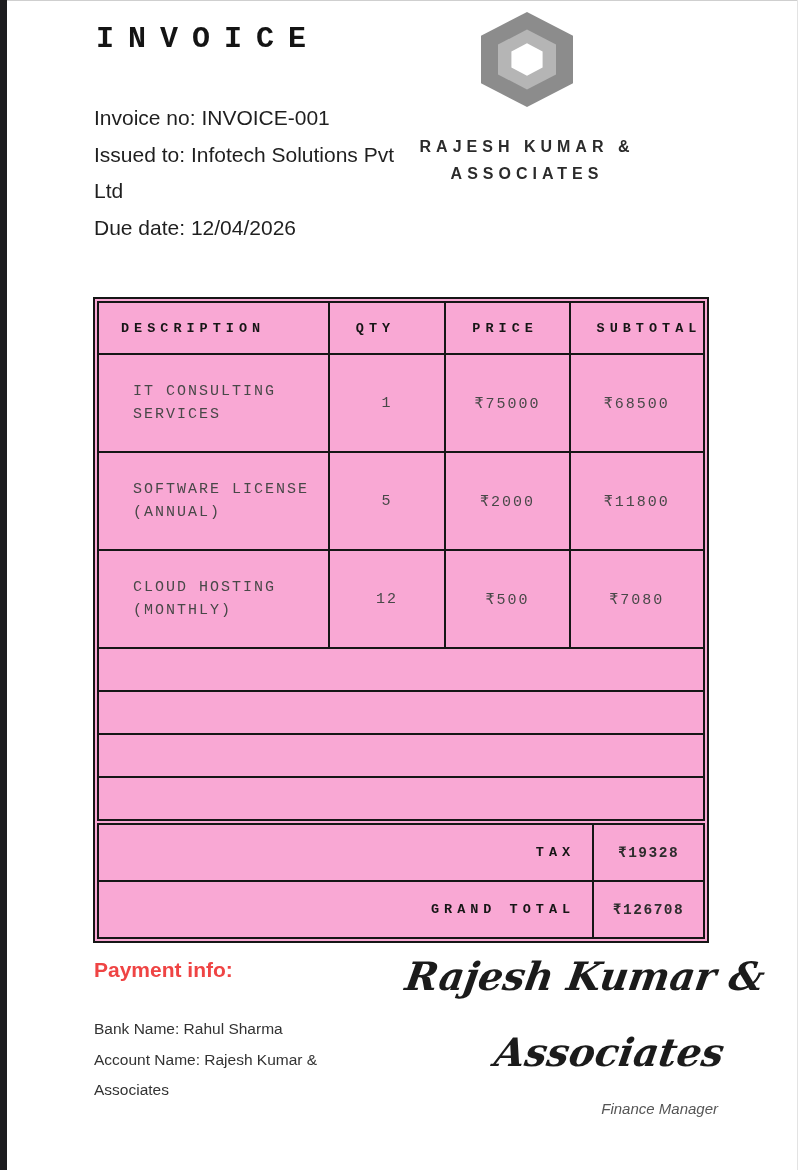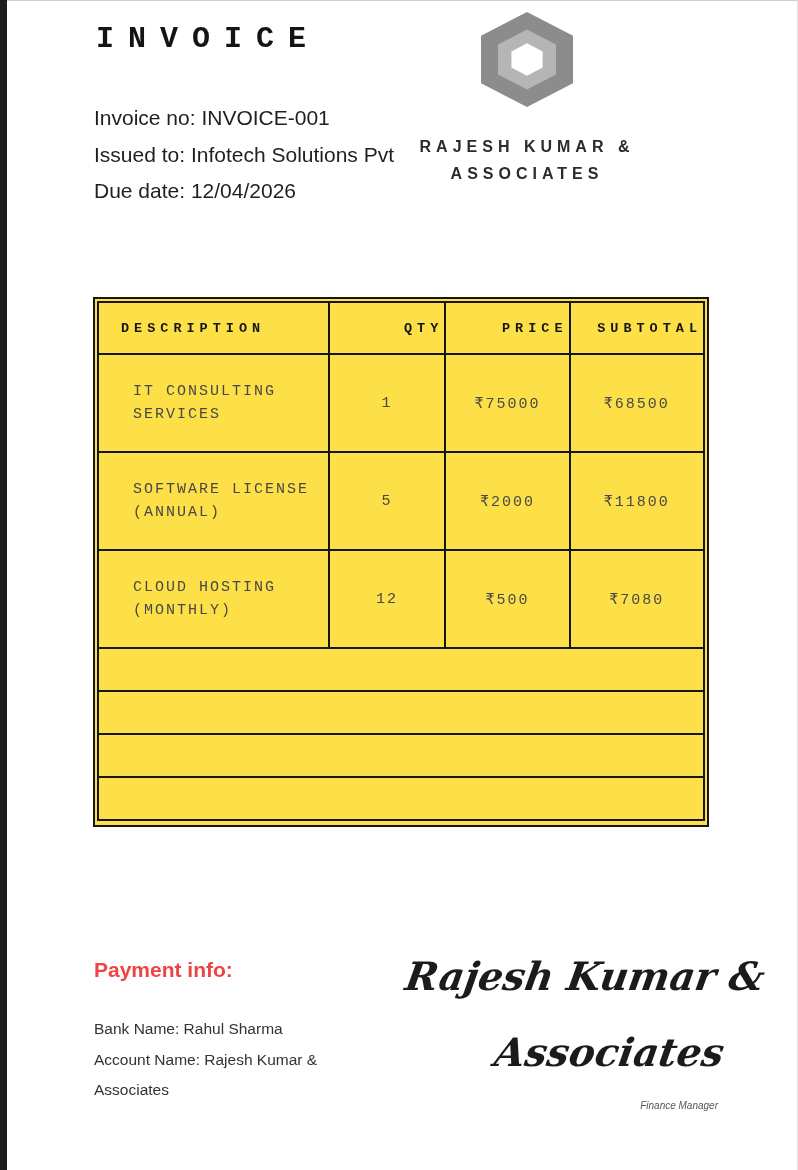--- a/index.html
+++ b/index.html
@@ -24,30 +24,30 @@
 
   .brand { position:absolute; left:402px; top:12px; width:250px; text-align:center; }
   .brand .logo { display:block; margin:0 auto; }
   .brand-name {
     margin-top:26px; font-weight:bold; font-size:16px; letter-spacing:5px;
     line-height:27px; color:#2b2b2b; white-space:nowrap;
   }
 
   .table-frame {
     position:absolute; left:93px; top:297px; width:608px;
-    border:2px solid #161616; padding:2px; background:#fde047;
+    border:2px solid #161616; padding:2px; background:#f9a8d4;
   }
   .table-frame table {
     width:100%; border-collapse:collapse; table-layout:fixed;
     font-family:"Liberation Mono","DejaVu Sans Mono",monospace;
   }
   .items-table th, .items-table td, .totals-table td { border:2px solid #161616; }
   .items-table th {
     height:48px; font-size:13.5px; font-weight:bold; letter-spacing:5px;
-    color:#161616; text-align:right;padding-left:26px;
+    color:#161616; text-align:left;padding-left:26px;
   }
   .items-table th.col-desc { text-align:left; padding-left:22px; width:41%; }
   .items-table th.col-qty { width:18%; }
   .items-table th.col-price { width:19.5%; }
   .items-table th.col-sub { width:21.5%; }
   .items-table td { font-size:15px; letter-spacing:2px; color:#484848; text-align:center; }
   .item-row td { height:76px; }
   .item-row td.desc {
     text-align:left; padding:10px 18px 10px 34px; line-height:23.5px;
   }
@@ -65,36 +65,37 @@
   .payment { position:absolute; left:94px; top:958px; width:300px; }
   .payment-heading { font-weight:bold; font-size:21px; color:#ef4444; }
   .payment-lines { margin-top:32px; font-size:15.5px; line-height:30.5px; color:#333333; }
 
   .signature { position:absolute; right:80px; top:938px; width:330px; text-align:right; }
   .sig-script { transform:skewX(-9deg); transform-origin:right bottom; }
   .sig-line {
     font-family:"DejaVu Serif","Liberation Serif",serif; font-style:italic; font-weight:bold;
     font-size:39px; line-height:76px; color:#1b1b1b; white-space:nowrap;
   }
-  .sig-role { margin-top:10px; font-style:italic; font-size:10px; color:#555555; }
+  .sig-role { margin-top:10px; font-style:italic; font-size:15px; color:#555555; }
 </style>
 </head>
 <body>
 
 <div class="page">
 
   <div class="edge-left"></div>
   <div class="edge-top"></div>
   <div class="edge-right"></div>
 
   <div class="title">INVOICE</div>
 
   <div class="details">
     <div>Invoice no: INVOICE-001</div>
     <div>Issued to: Infotech Solutions Pvt</div>
+    <div>Ltd</div>
     <div>Due date: 12/04/2026</div>
   </div>
 
   <div class="brand">
     <svg class="logo" width="92" height="95" viewBox="0 0 92 95">
       <polygon points="46,0 92,23.75 92,71.25 46,95 0,71.25 0,23.75" fill="#8c8c8c"></polygon>
       <polygon points="46,17.6 75,32.55 75,62.45 46,77.4 17,62.45 17,32.55" fill="#b5b5b5"></polygon>
       <polygon points="46,31.3 61.6,39.4 61.6,55.6 46,63.7 30.4,55.6 30.4,39.4" fill="#ffffff"></polygon>
     </svg>
     <div class="brand-name">
@@ -141,20 +142,28 @@
         <tr class="empty-row">
             <td colspan="4"></td>
           </tr>
         <tr class="empty-row">
             <td colspan="4"></td>
           </tr>
       </tbody>
     </table>
     <table class="totals-table">
       <tbody>
+        <tr>
+          <td class="total-label">TAX</td>
+          <td class="total-value">₹19328</td>
+        </tr>
+        <tr>
+          <td class="total-label">GRAND TOTAL</td>
+          <td class="total-value">₹126708</td>
+        </tr>
       </tbody>
     </table>
   </div>
 
   <div class="payment">
     <div class="payment-heading">Payment info:</div>
     <div class="payment-lines">
       <div>Bank Name: Rahul Sharma</div>
       <div>Account Name: Rajesh Kumar &amp;</div>
       <div>Associates</div>

